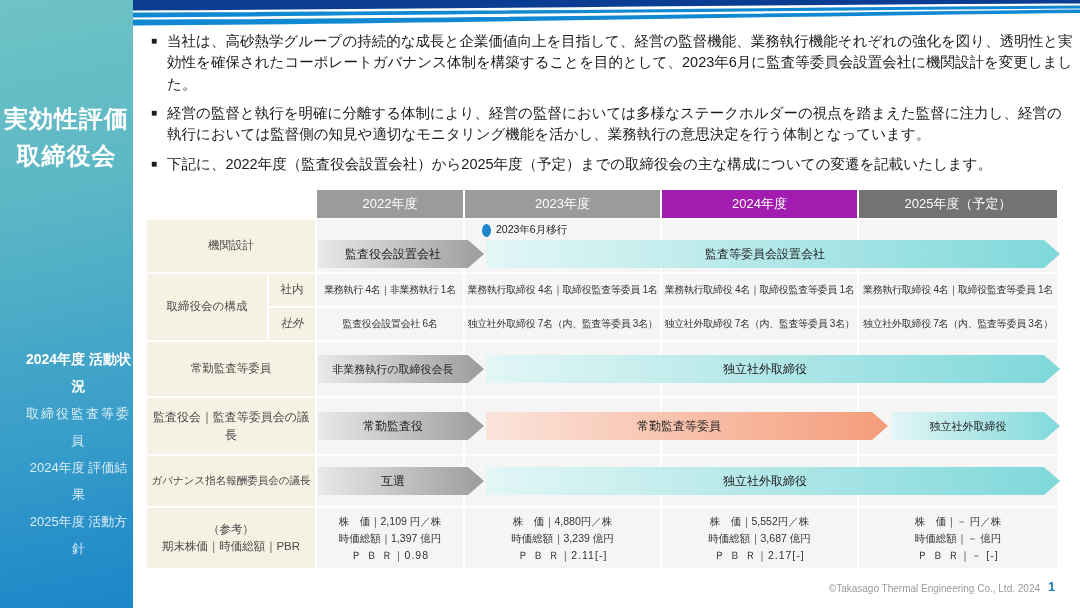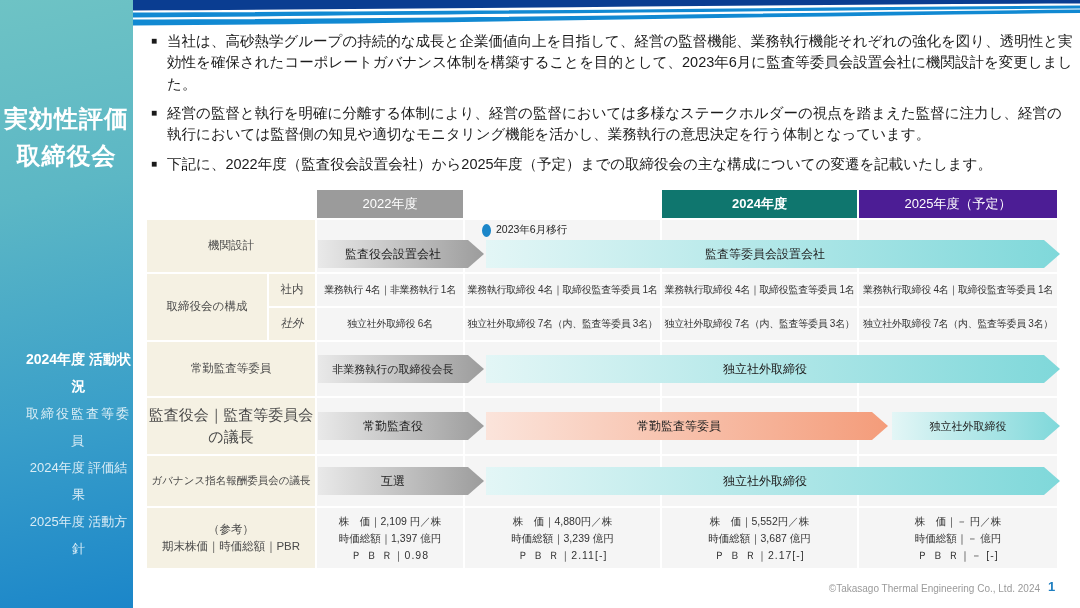--- a/index.html
+++ b/index.html
@@ -21,22 +21,22 @@
 
   
   .bullets{position:absolute;left:146px;top:31px;width:930px;}
   .bullet{display:flex;margin-bottom:8px;}
   .bullet-marker{flex:0 0 auto;font-size:10px;color:#1a1a1a;margin:4px 10px 0 5px;}
   .bullet p{margin:0;font-size:14.5px;line-height:1.47;color:#1a1a1a;}
 
   
   .hdr{position:absolute;height:28px;line-height:28px;text-align:center;color:#fff;font-size:13px;}
   .hdr-gray{background:#9b9b9b;}
-  .hdr-purple{background:#0f766e;font-weight:bold;}
-  .hdr-blue{background:#4c1d95;}
+  .hdr-purple{background:#a21caf;}
+  .hdr-blue{background:#737373;}
 
   .lbl{position:absolute;background:#f5f1e3;color:#4a4a4a;display:flex;
        align-items:center;justify-content:center;text-align:center;font-size:11.5px;line-height:1.5;}
   .cellbg{position:absolute;background:#f5f5f5;}
   .celltxt{position:absolute;display:flex;align-items:center;justify-content:center;
            text-align:center;font-size:10px;letter-spacing:-0.3px;color:#333;}
 
   .arrow{position:absolute;height:28px;display:flex;align-items:center;justify-content:center;
          font-size:12px;color:#222;padding-right:16px;box-sizing:border-box;
          clip-path:polygon(0 0,calc(100% - 16px) 0,100% 50%,calc(100% - 16px) 100%,0 100%);}
@@ -95,20 +95,21 @@
       <span class="bullet-marker">■</span>
       <p>経営の監督と執行を明確に分離する体制により、経営の監督においては多様なステークホルダーの視点を踏まえた監督に注力し、経営の執行においては監督側の知見や適切なモニタリング機能を活かし、業務執行の意思決定を行う体制となっています。</p>
     </div>
     <div class="bullet">
       <span class="bullet-marker">■</span>
       <p>下記に、2022年度（監査役会設置会社）から2025年度（予定）までの取締役会の主な構成についての変遷を記載いたします。</p>
     </div>
   </div>
 
   <div class="hdr hdr-gray c1" style="top:190px;">2022年度</div>
+  <div class="hdr hdr-gray c2" style="top:190px;">2023年度</div>
   <div class="hdr hdr-purple c3" style="top:190px;">2024年度</div>
   <div class="hdr hdr-blue c4" style="top:190px;">2025年度（予定）</div>
 
   <div class="lbl" style="left:147px;top:220px;width:168px;height:52px;">機関設計</div>
   <div class="cellbg c1" style="top:220px;height:52px;"></div>
   <div class="cellbg c2" style="top:220px;height:52px;"></div>
   <div class="cellbg c3" style="top:220px;height:52px;"></div>
   <div class="cellbg c4" style="top:220px;height:52px;"></div>
 
   <div class="lbl" style="left:147px;top:274px;width:120px;height:66px;">取締役会の構成</div>
@@ -122,21 +123,21 @@
   <div class="cellbg c2" style="top:308px;height:32px;"></div>
   <div class="cellbg c3" style="top:308px;height:32px;"></div>
   <div class="cellbg c4" style="top:308px;height:32px;"></div>
 
   <div class="lbl" style="left:147px;top:342px;width:168px;height:54px;">常勤監査等委員</div>
   <div class="cellbg c1" style="top:342px;height:54px;"></div>
   <div class="cellbg c2" style="top:342px;height:54px;"></div>
   <div class="cellbg c3" style="top:342px;height:54px;"></div>
   <div class="cellbg c4" style="top:342px;height:54px;"></div>
 
-  <div class="lbl" style="left:147px;top:398px;width:168px;height:56px;font-size:15px;">監査役会｜監査等委員会の議長</div>
+  <div class="lbl" style="left:147px;top:398px;width:168px;height:56px;font-size:12px;">監査役会｜監査等委員会の議長</div>
   <div class="cellbg c1" style="top:398px;height:56px;"></div>
   <div class="cellbg c2" style="top:398px;height:56px;"></div>
   <div class="cellbg c3" style="top:398px;height:56px;"></div>
   <div class="cellbg c4" style="top:398px;height:56px;"></div>
 
   <div class="lbl" style="left:147px;top:456px;width:168px;height:50px;font-size:10.5px;">ガバナンス指名報酬委員会の議長</div>
   <div class="cellbg c1" style="top:456px;height:50px;"></div>
   <div class="cellbg c2" style="top:456px;height:50px;"></div>
   <div class="cellbg c3" style="top:456px;height:50px;"></div>
   <div class="cellbg c4" style="top:456px;height:50px;"></div>
@@ -154,21 +155,21 @@
     <span class="marker-dot"></span>
     <span class="marker-text">2023年6月移行</span>
   </div>
   <div class="arrow arrow-gray" style="left:318px;top:240px;width:166px;">監査役会設置会社</div>
   <div class="arrow arrow-teal" style="left:486px;top:240px;width:574px;">監査等委員会設置会社</div>
 
   <div class="celltxt c1" style="top:274px;height:32px;">業務執行 4名｜非業務執行 1名</div>
   <div class="celltxt c2" style="top:274px;height:32px;">業務執行取締役 4名｜取締役監査等委員 1名</div>
   <div class="celltxt c3" style="top:274px;height:32px;">業務執行取締役 4名｜取締役監査等委員 1名</div>
   <div class="celltxt c4" style="top:274px;height:32px;">業務執行取締役 4名｜取締役監査等委員 1名</div>
-  <div class="celltxt c1" style="top:308px;height:32px;">独立社外取締役 6名</div>
+  <div class="celltxt c1" style="top:308px;height:32px;">監査役会設置会社 6名</div>
   <div class="celltxt c2" style="top:308px;height:32px;">独立社外取締役 7名（内、監査等委員 3名）</div>
   <div class="celltxt c3" style="top:308px;height:32px;">独立社外取締役 7名（内、監査等委員 3名）</div>
   <div class="celltxt c4" style="top:308px;height:32px;">独立社外取締役 7名（内、監査等委員 3名）</div>
 
   <div class="arrow arrow-gray" style="left:318px;top:355px;width:166px;font-size:11px;">非業務執行の取締役会長</div>
   <div class="arrow arrow-teal" style="left:486px;top:355px;width:574px;">独立社外取締役</div>
 
   <div class="arrow arrow-gray" style="left:318px;top:412px;width:166px;">常勤監査役</div>
   <div class="arrow arrow-orange" style="left:486px;top:412px;width:402px;">常勤監査等委員</div>
   <div class="arrow arrow-teal" style="left:892px;top:412px;width:168px;font-size:11px;">独立社外取締役</div>

